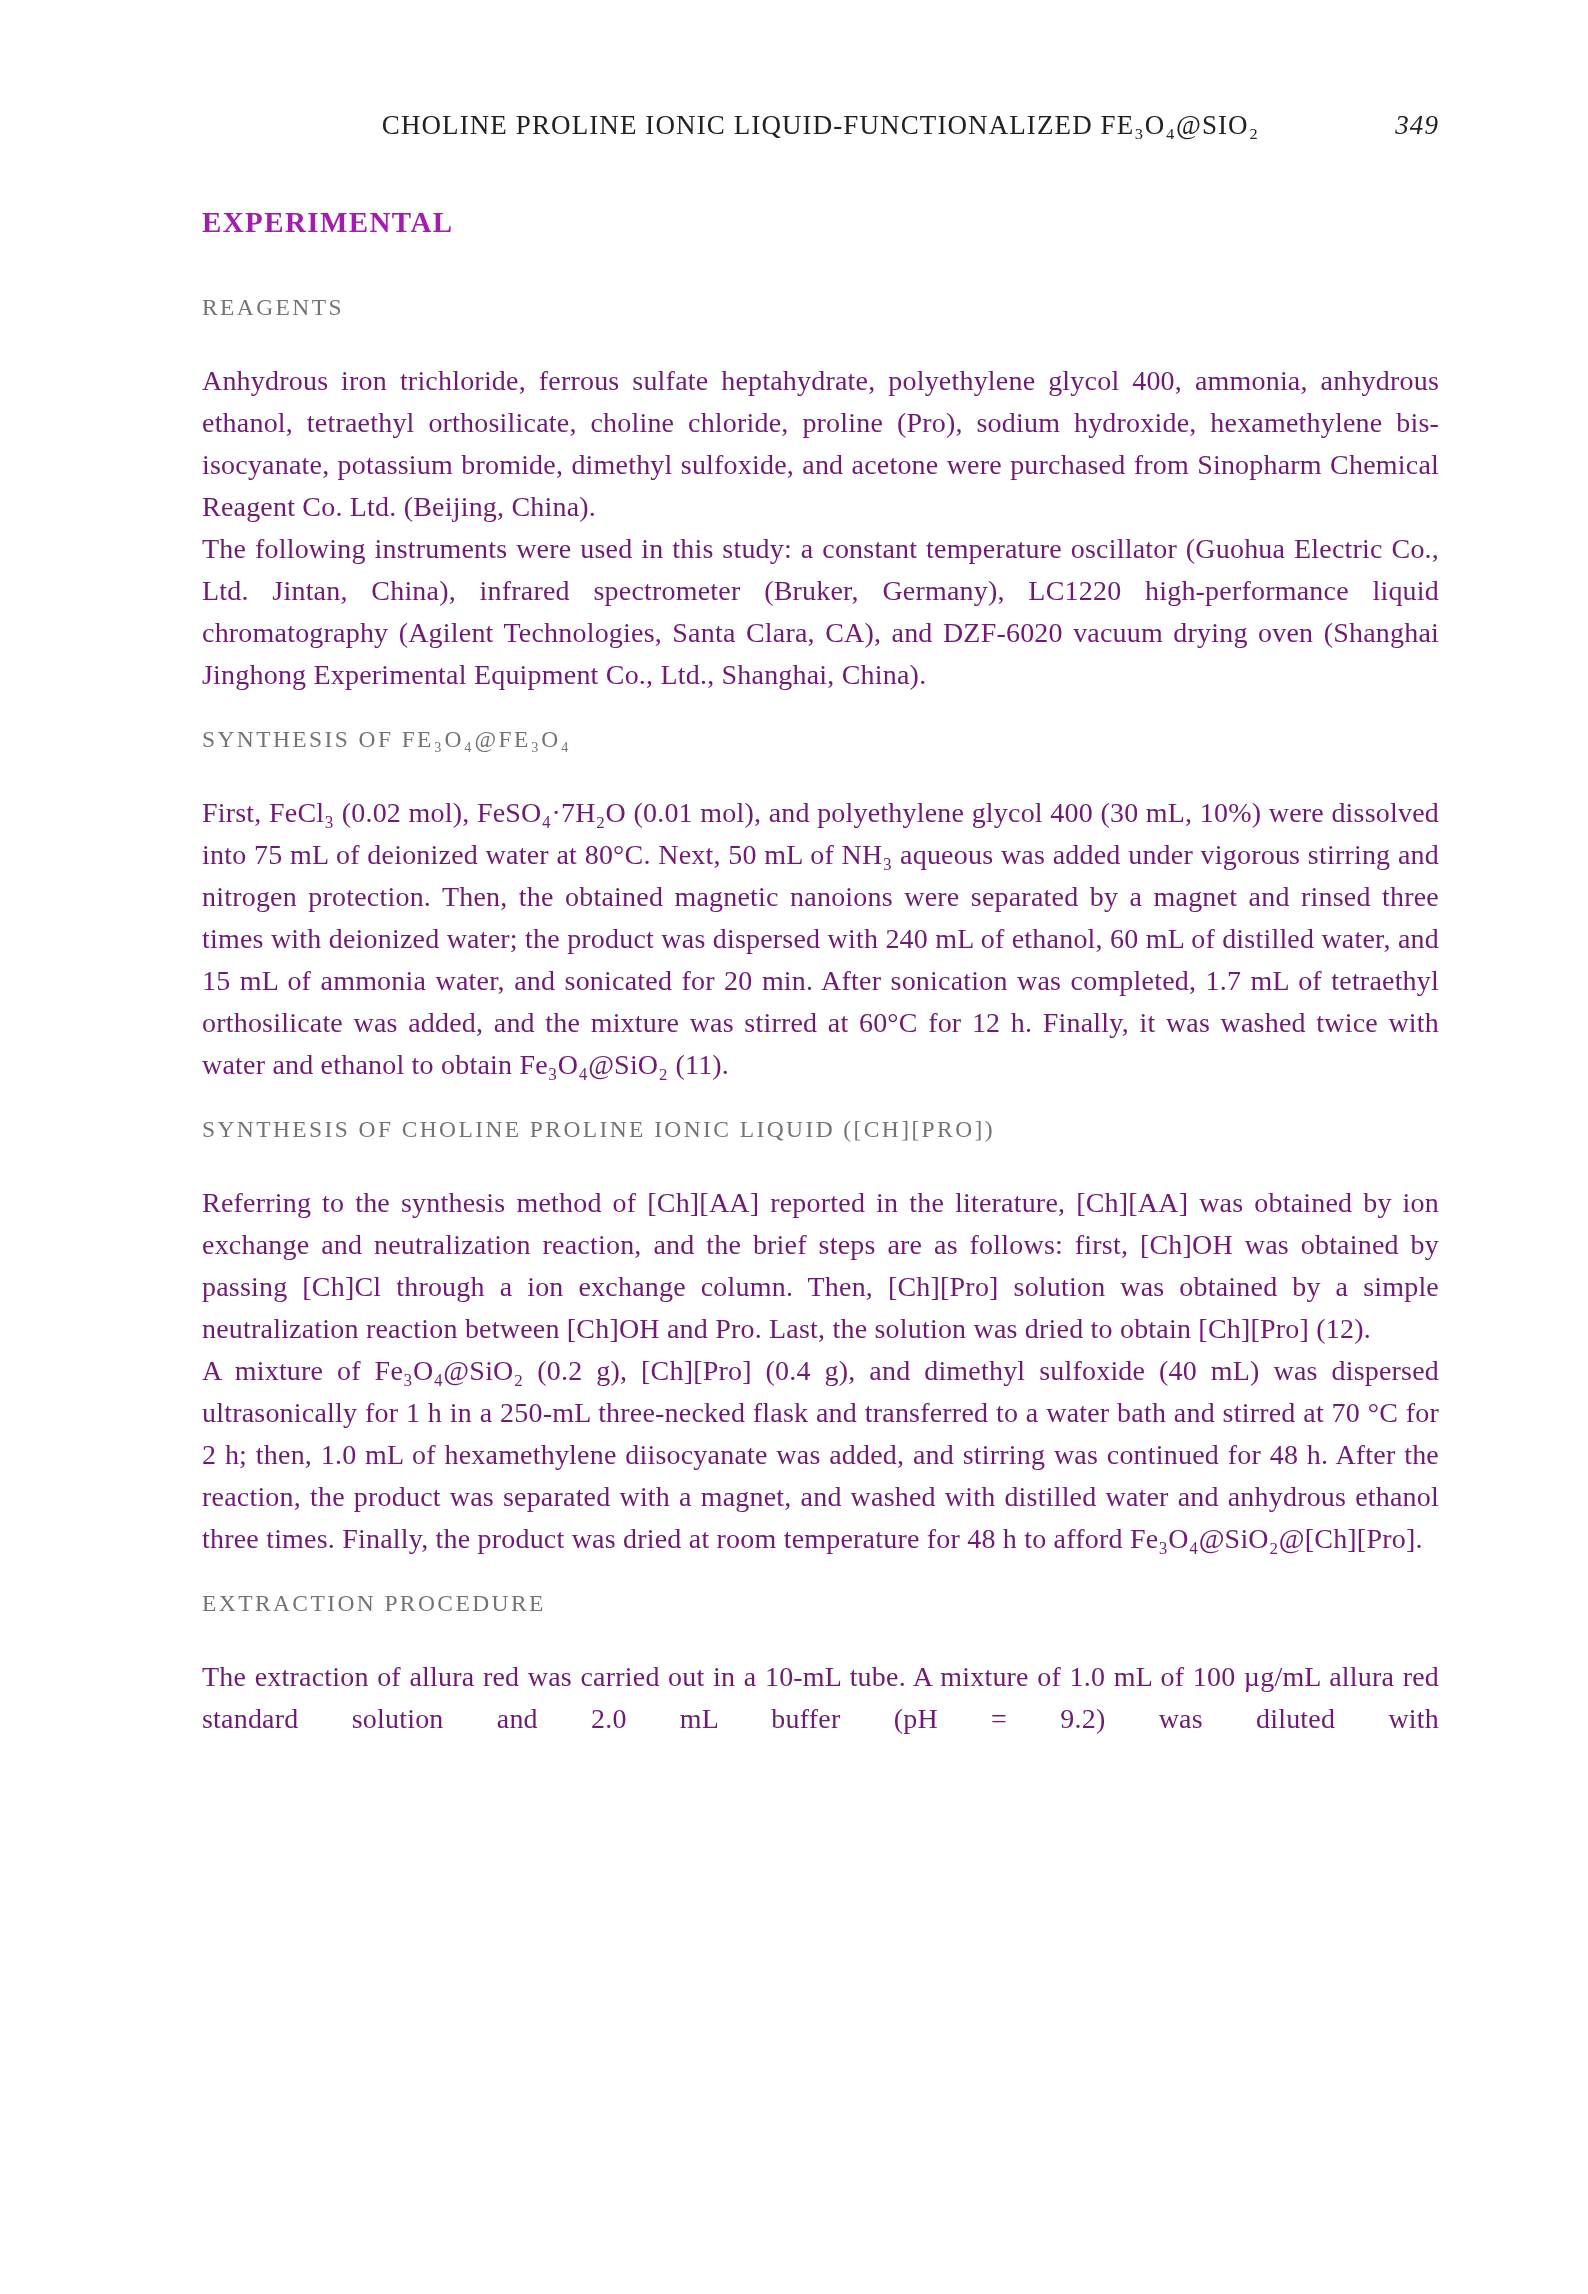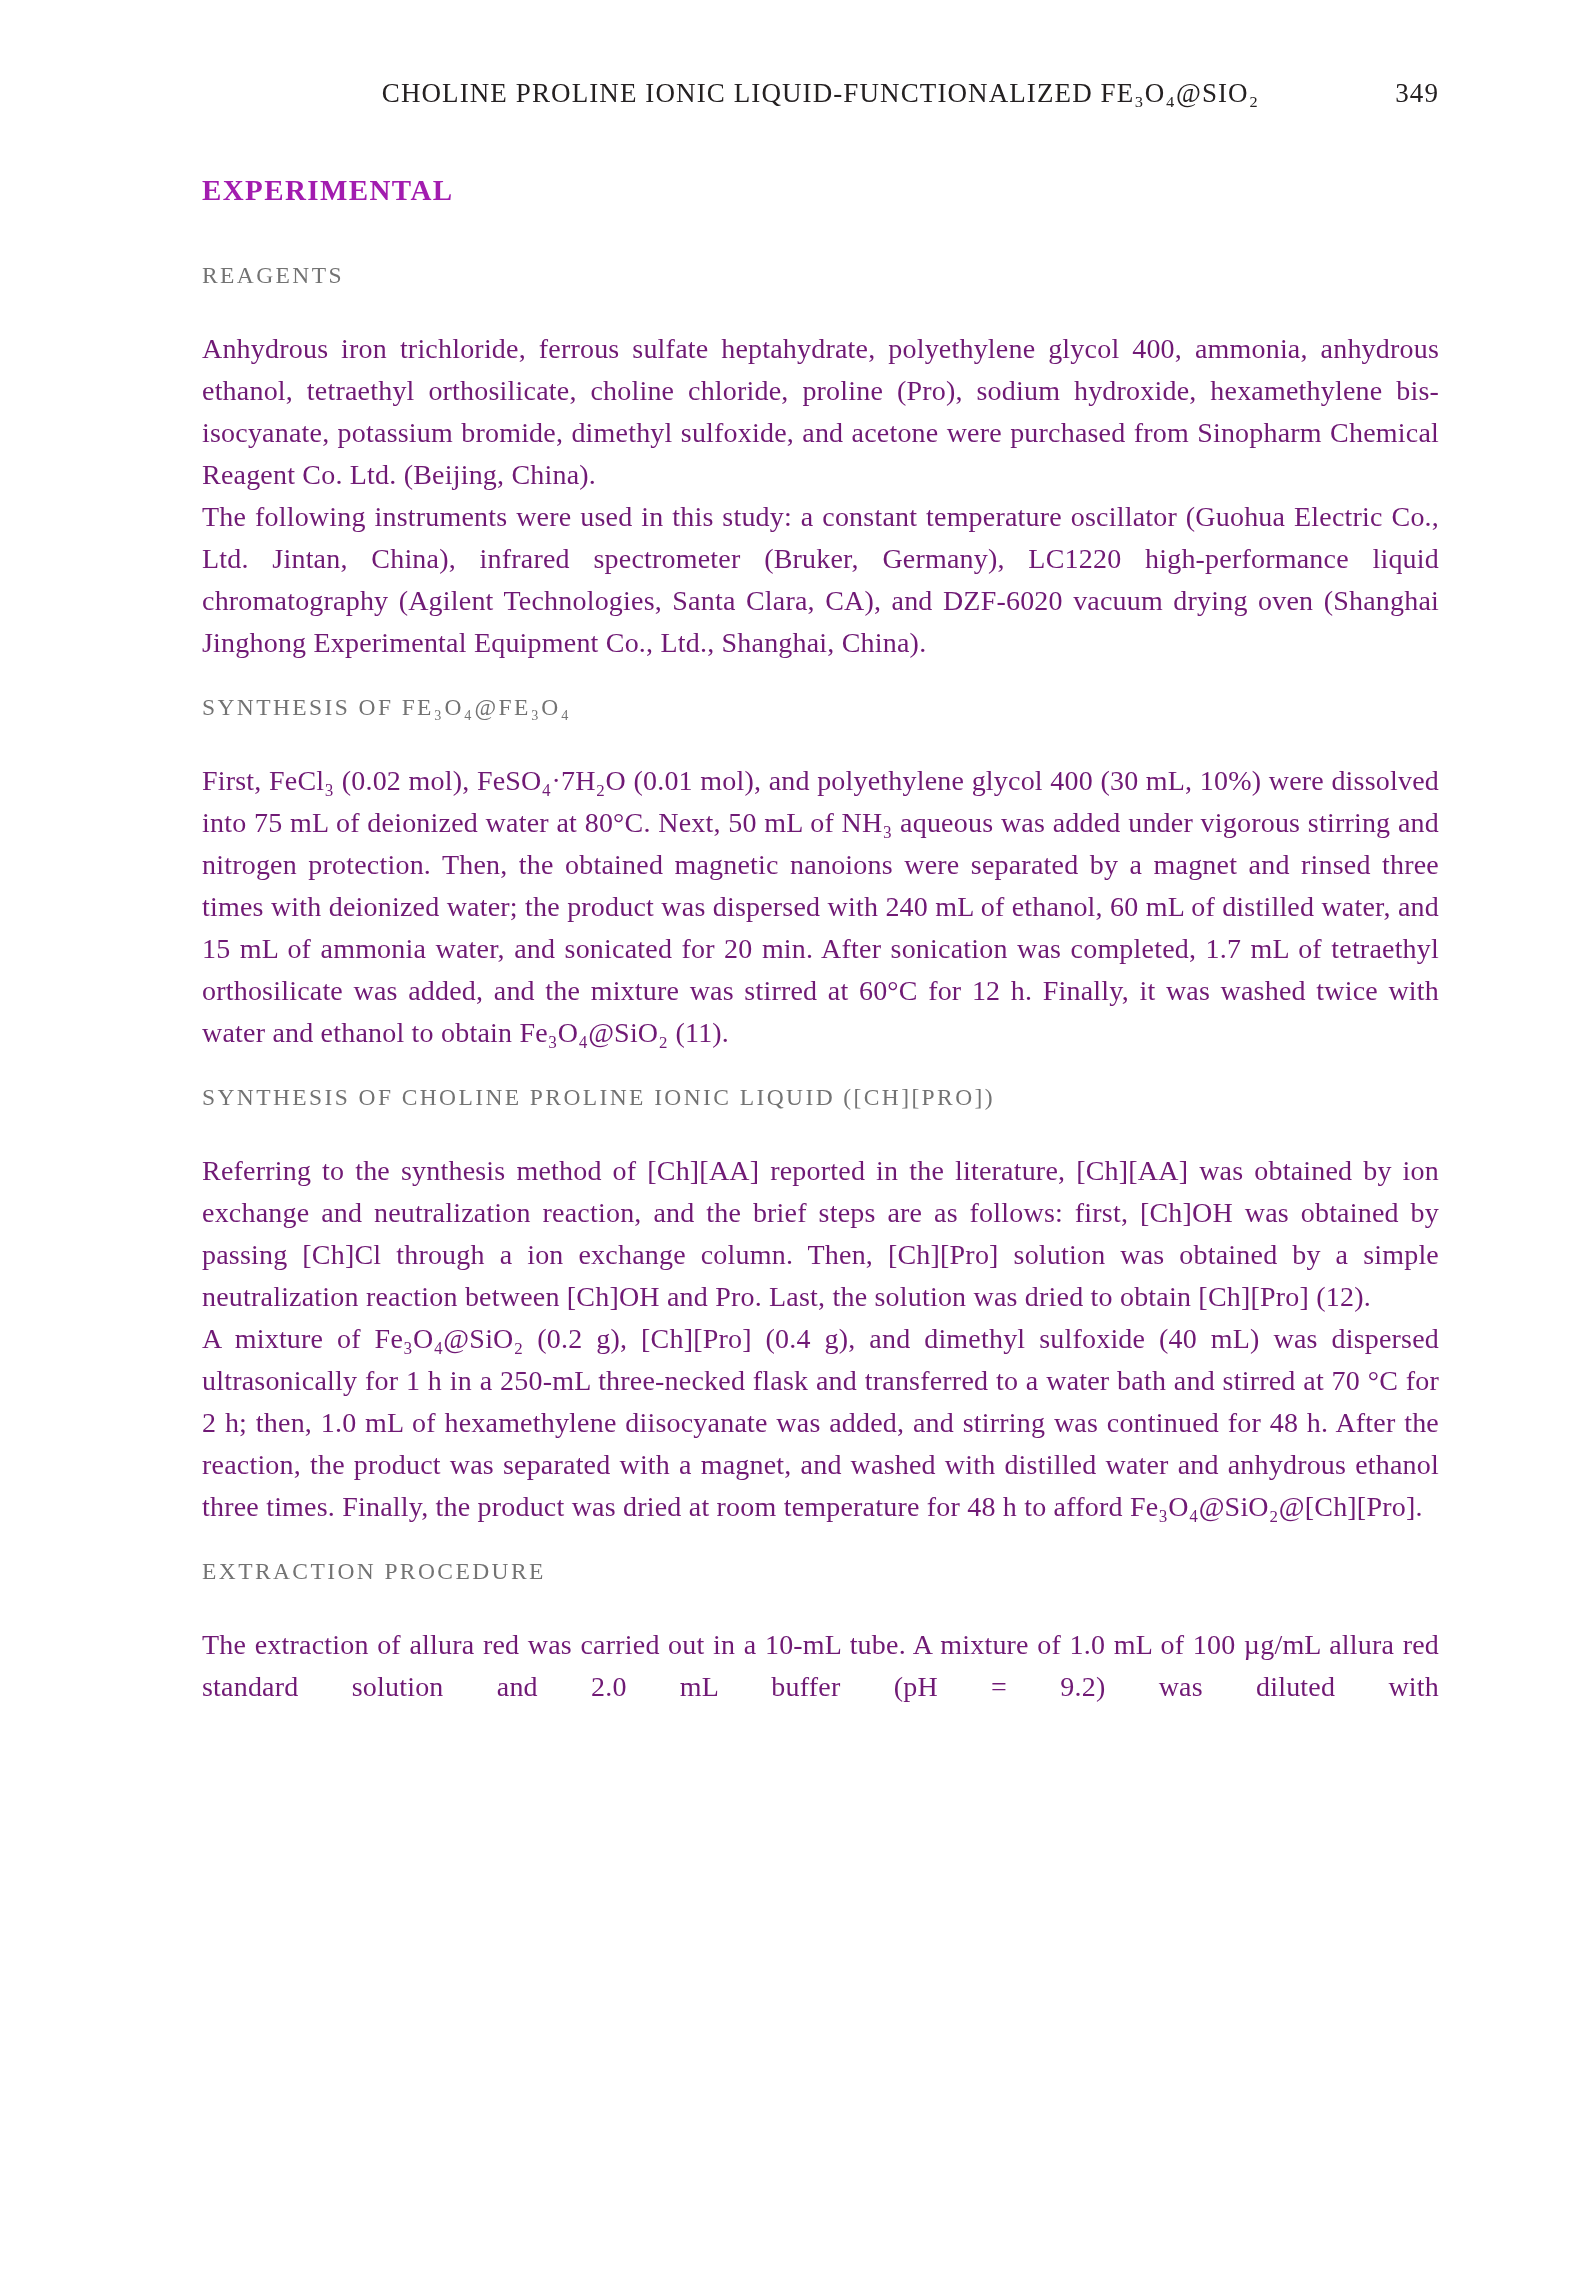--- a/index.html
+++ b/index.html
@@ -10,37 +10,38 @@
   body {
     width: 1589px;
     min-height: 2295px;
     color: #1e1b1a;
     font-family: "Liberation Serif", "DejaVu Serif", serif;
   }
   .page {
     box-sizing: border-box;
     width: 1589px;
     min-height: 2295px;
-    padding: 74px 150px 75px 202px;
+    padding: 106px 150px 75px 202px;
     background: #ffffff;
   }
   .running-head {
     position: relative;
     font-size: 27px;
     line-height: 38px;
     letter-spacing: 1.1px;
     text-align: center;
     white-space: nowrap;
     margin: 0 0 59px 0;
     color: #242021;
   }
   .running-head .rh-page {
     position: absolute;
     right: 0;
     top: 0;
+    font-style: italic;
   }
   h1.main-heading {
     font-size: 29px;
     font-weight: 700;
     letter-spacing: 1.4px;
     line-height: 38px;
     margin: 0 0 51px 0;
     color: #a21caf;
   }
   h2.section-heading {

